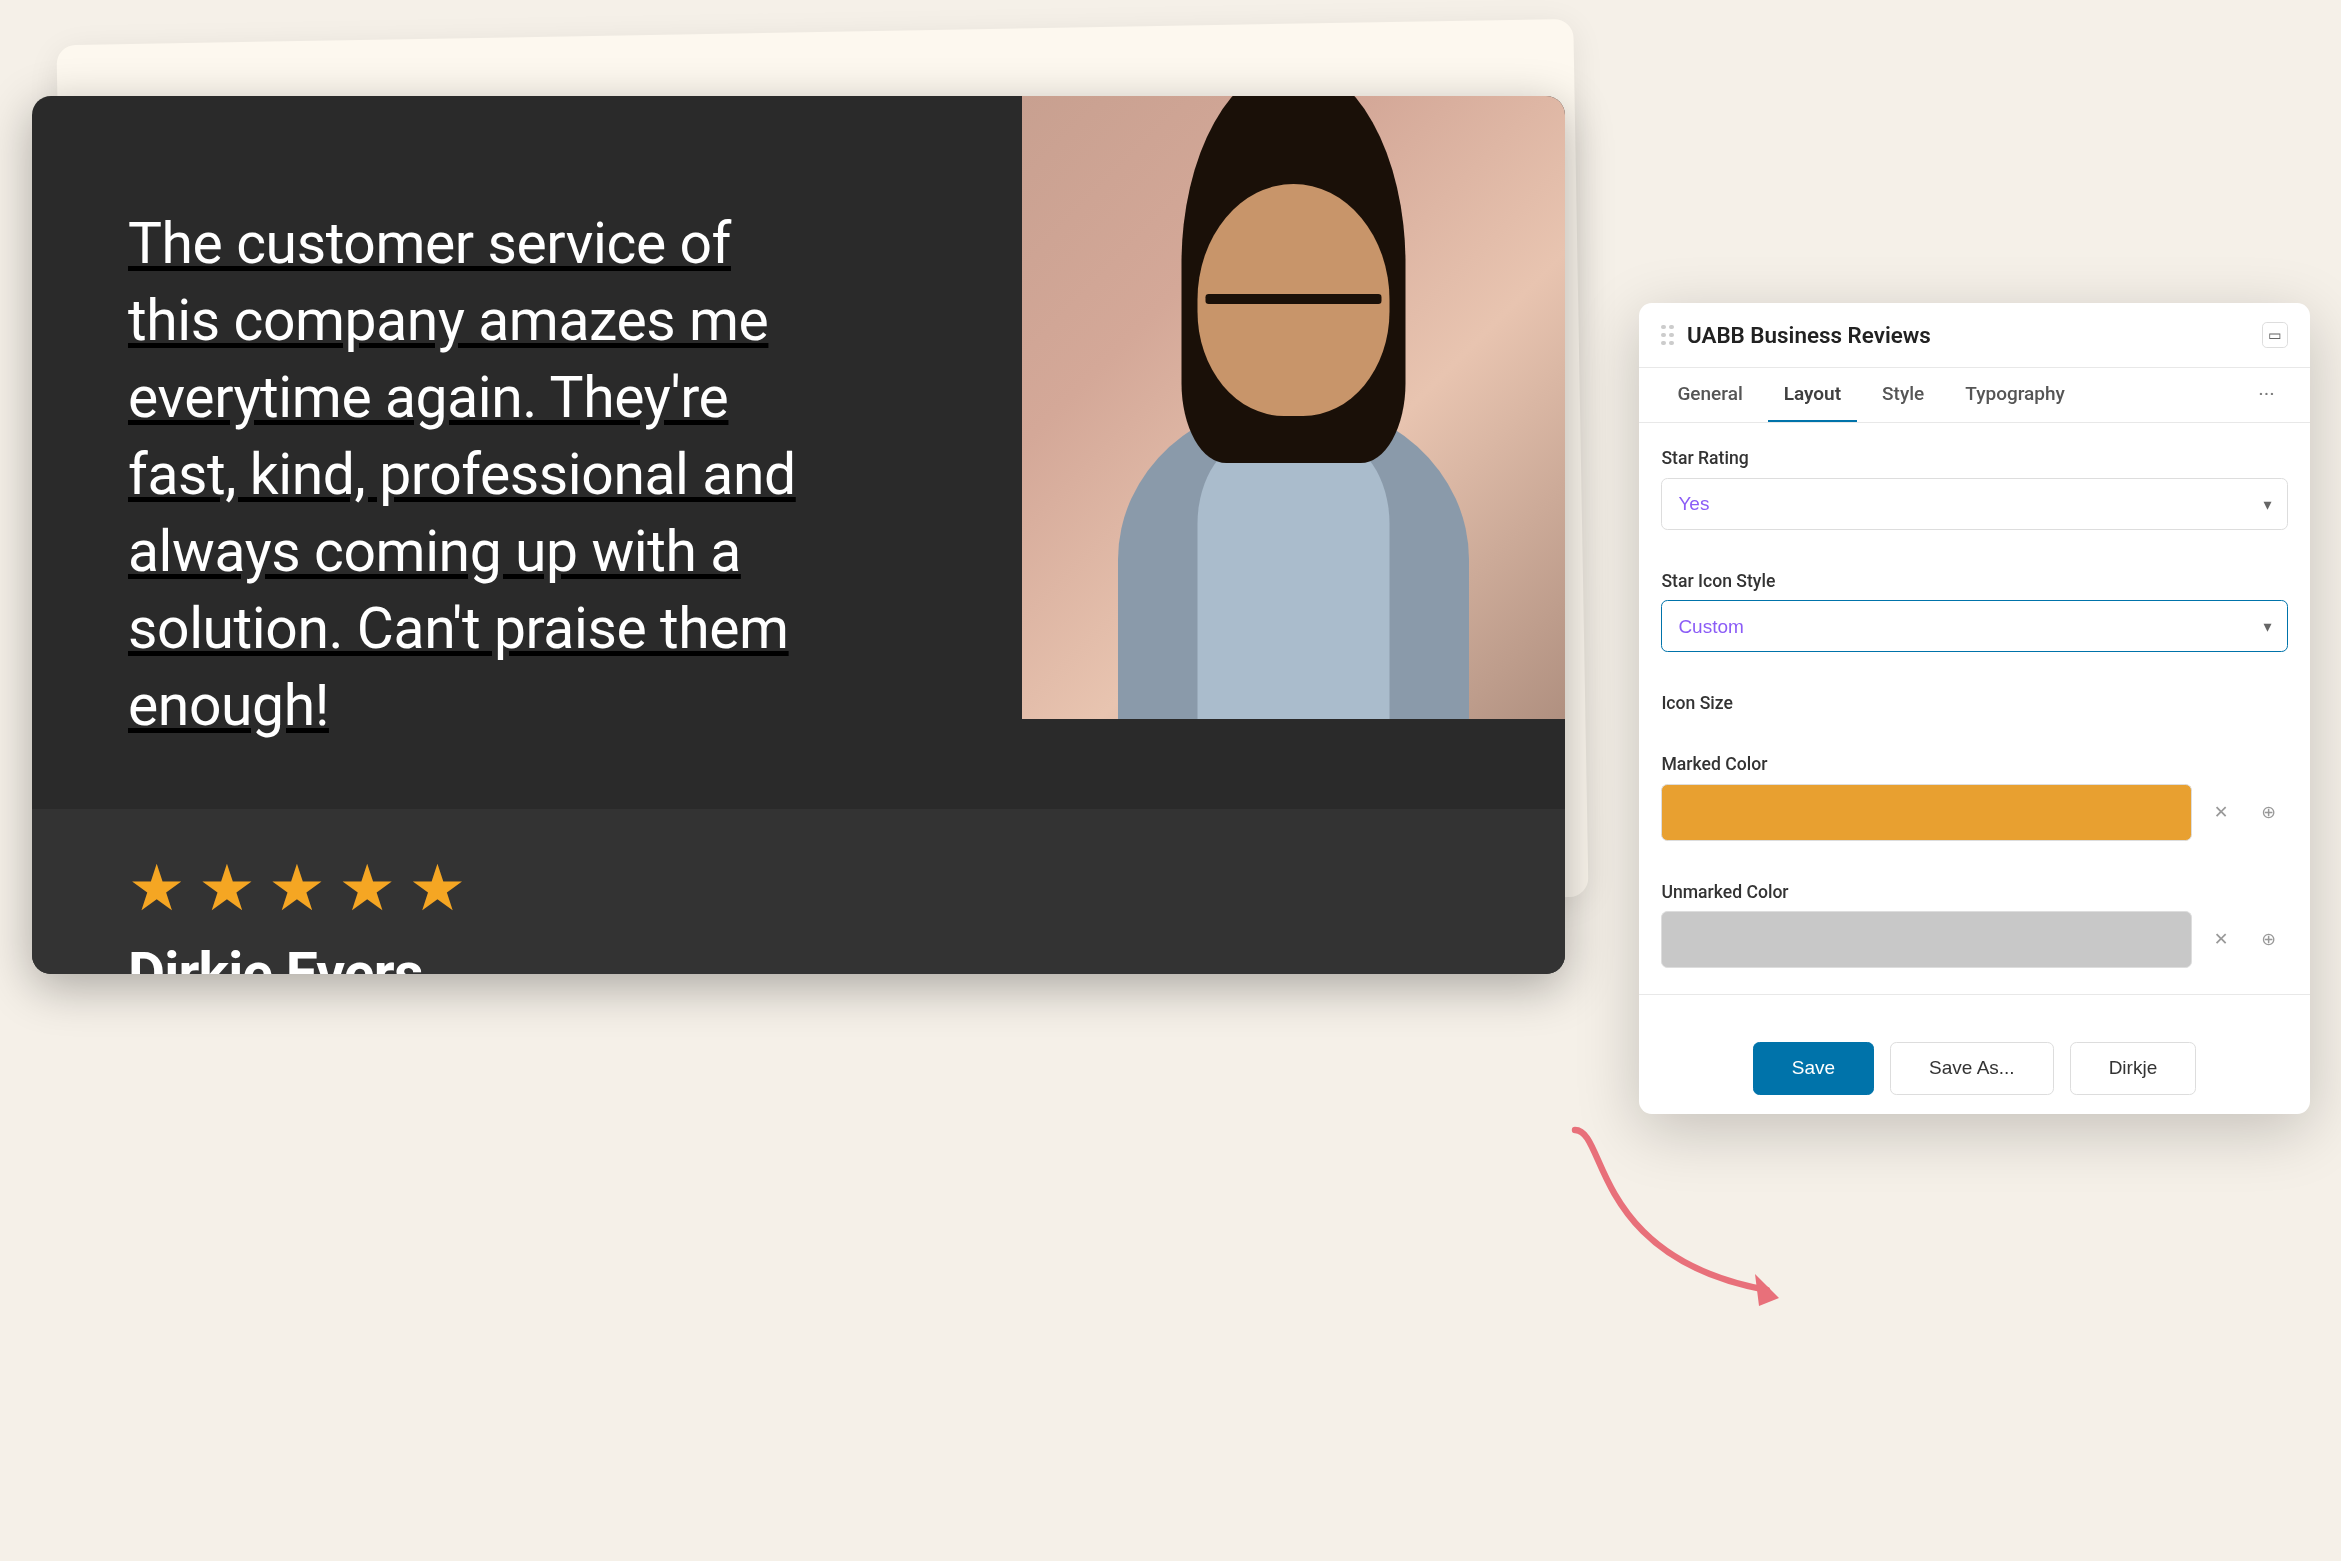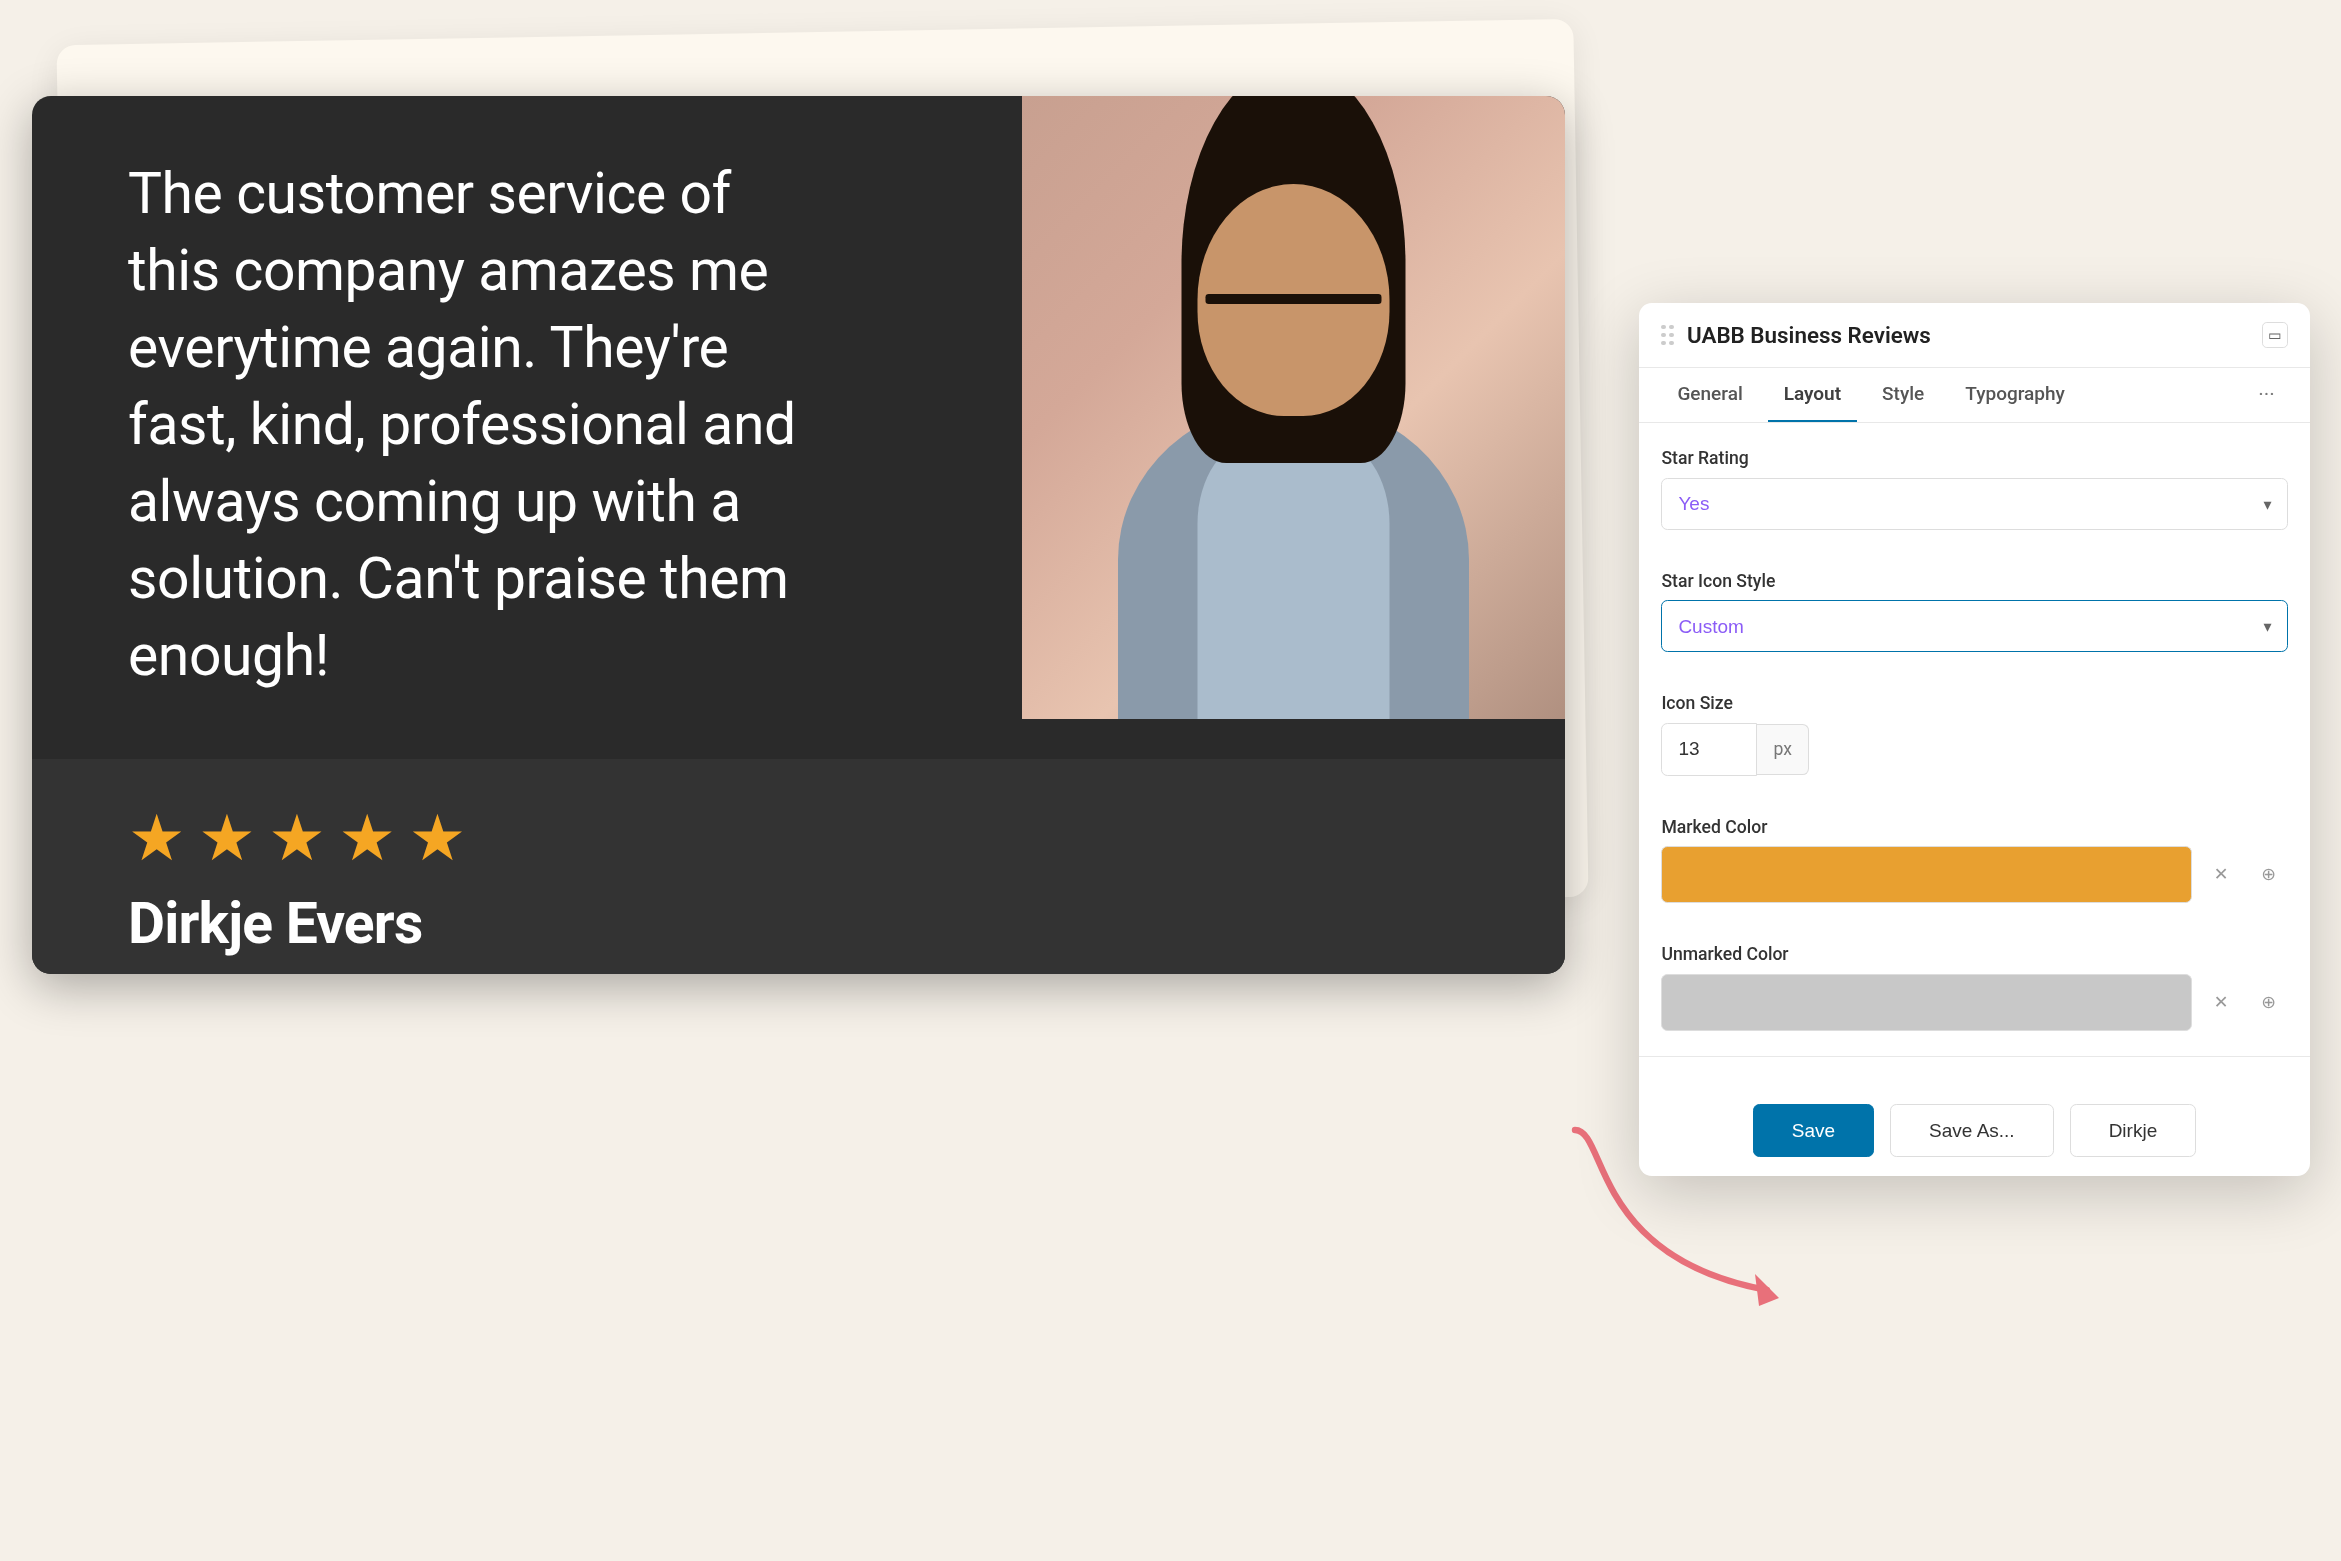--- a/index.html
+++ b/index.html
@@ -43,24 +43,25 @@
 
     .card-content {
       display: flex;
       flex: 1;
       position: relative;
     }
 
     
     .testimonial-text-area {
       flex: 1;
-      padding: 60px 96px 64px 96px;
+      padding: 110px 96px 64px 96px;
       display: flex;
       flex-direction: column;
       justify-content: center;
+      text-decoration: underline;
     }
 
     .testimonial-quote {
       color: #ffffff;
       font-size: 57px;
       font-weight: 400;
       line-height: 1.35;
       max-width: 687px;
       letter-spacing: -0.4px;
     }
@@ -460,24 +461,20 @@
           <option>Default</option>
           <option>Filled</option>
           <option>Outline</option>
         </select>
         <span class="select-chevron">▾</span>
       </div>
     </div>
 
     <div class="field-group">
       <label class="field-label">Icon Size</label>
-      <div class="icon-size-row">
-        <input type="text" class="size-input" value="13" style="">
-        <span class="size-unit">px</span>
-      </div>
     </div>
 
     <div class="field-group">
       <label class="field-label">Marked Color</label>
       <div class="color-row">
         <div class="color-swatch marked" style="background: rgb(232, 160, 48);"></div>
         <button class="color-action-btn">
           <span>✕</span>
         </button>
         <button class="color-action-btn">

